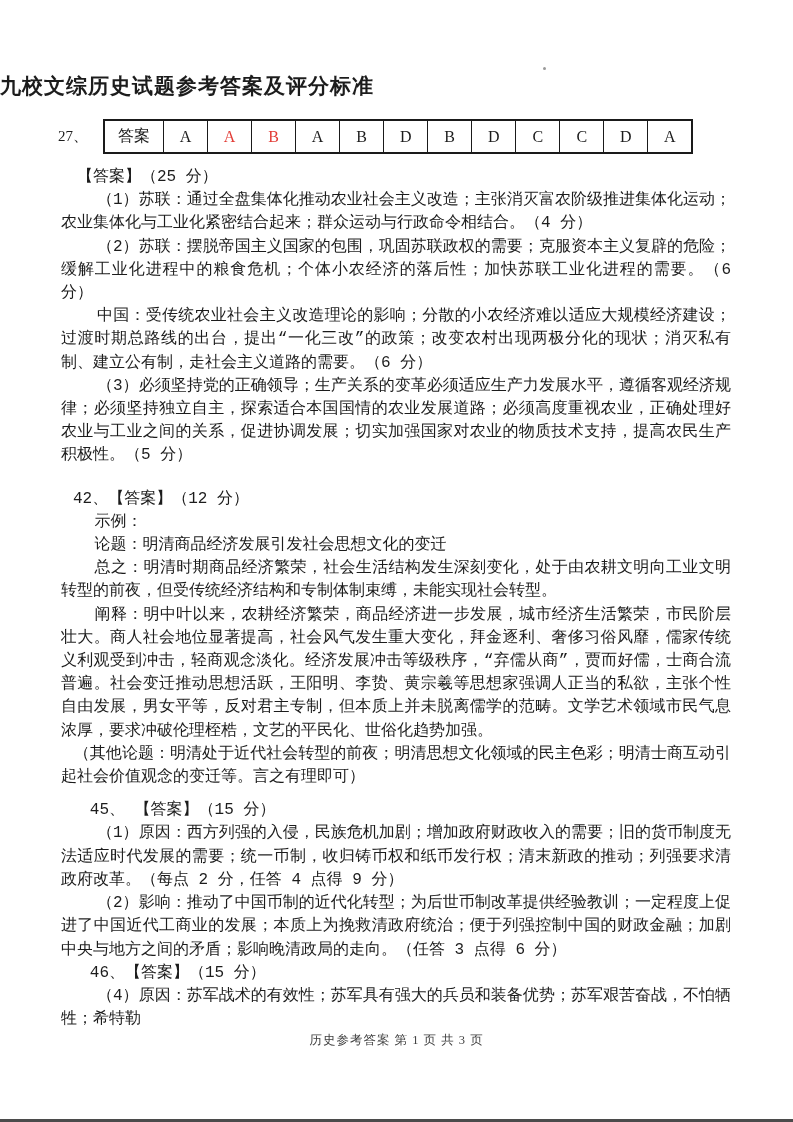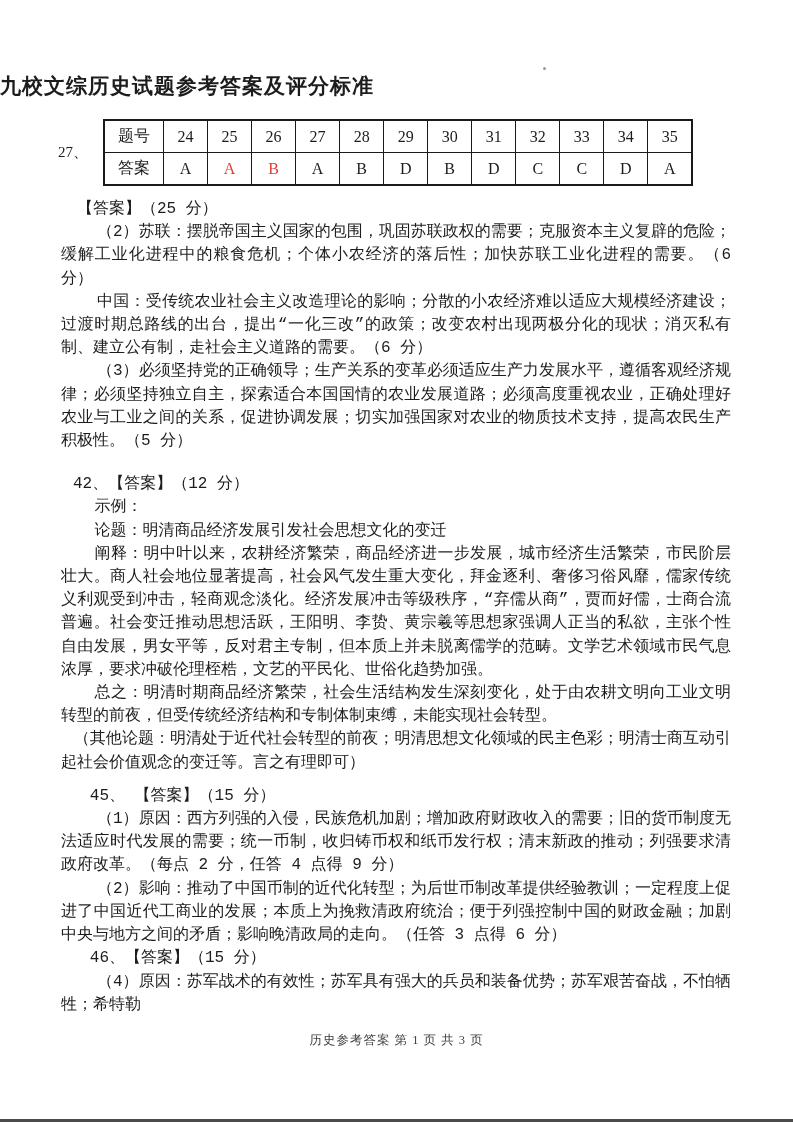--- a/index.html
+++ b/index.html
@@ -88,63 +88,49 @@
 
   <div class="artifact-dot"></div>
 
   <h1 class="title">九校文综历史试题参考答案及评分标准</h1>
 
   <div class="table-block">
     <div class="q-label">27、</div>
     <table class="answers">
       <tbody>
         <tr>
-            <td class="hdr">题号</td>
-            <td>24</td>
-            <td>25</td>
-            <td>26</td>
-            <td>27</td>
-            <td>28</td>
-            <td>29</td>
-            <td>30</td>
-            <td>31</td>
-            <td>32</td>
-            <td>33</td>
-            <td>34</td>
-            <td>35</td>
-          </tr>
-        <tr>
             <td class="hdr">答案</td>
             <td>A</td>
             <td class="red">A</td>
             <td class="red">B</td>
             <td>A</td>
             <td>B</td>
             <td>D</td>
             <td>B</td>
             <td>D</td>
             <td>C</td>
             <td>C</td>
             <td>D</td>
             <td>A</td>
           </tr>
       </tbody>
     </table>
   </div>
 
   <div class="body-text">
       <p style="text-indent: 1em;">【答案】（25 分）</p>
+      <p style="text-indent: 2.25em;">（1）苏联：通过全盘集体化推动农业社会主义改造；主张消灭富农阶级推进集体化运动；农业集体化与工业化紧密结合起来；群众运动与行政命令相结合。（4 分）</p>
       <p style="text-indent: 2.25em;">（2）苏联：摆脱帝国主义国家的包围，巩固苏联政权的需要；克服资本主义复辟的危险；缓解工业化进程中的粮食危机；个体小农经济的落后性；加快苏联工业化进程的需要。（6 分）</p>
       <p style="text-indent: 2.25em;">中国：受传统农业社会主义改造理论的影响；分散的小农经济难以适应大规模经济建设；过渡时期总路线的出台，提出“一化三改”的政策；改变农村出现两极分化的现状；消灭私有制、建立公有制，走社会主义道路的需要。（6 分）</p>
       <p style="text-indent: 2.25em;">（3）必须坚持党的正确领导；生产关系的变革必须适应生产力发展水平，遵循客观经济规律；必须坚持独立自主，探索适合本国国情的农业发展道路；必须高度重视农业，正确处理好农业与工业之间的关系，促进协调发展；切实加强国家对农业的物质技术支持，提高农民生产积极性。（5 分）</p>
       <p style="text-indent: 0.75em; margin-top: 20px;">42、【答案】（12 分）</p>
       <p style="text-indent: 2.1em;">示例：</p>
       <p style="text-indent: 2.1em;">论题：明清商品经济发展引发社会思想文化的变迁</p>
+      <p style="text-indent: 2.1em;">总之：明清时期商品经济繁荣，社会生活结构发生深刻变化，处于由农耕文明向工业文明转型的前夜，但受传统经济结构和专制体制束缚，未能实现社会转型。</p>
       <p style="text-indent: 2.1em;">阐释：明中叶以来，农耕经济繁荣，商品经济进一步发展，城市经济生活繁荣，市民阶层壮大。商人社会地位显著提高，社会风气发生重大变化，拜金逐利、奢侈习俗风靡，儒家传统义利观受到冲击，轻商观念淡化。经济发展冲击等级秩序，“弃儒从商”，贾而好儒，士商合流普遍。社会变迁推动思想活跃，王阳明、李贽、黄宗羲等思想家强调人正当的私欲，主张个性自由发展，男女平等，反对君主专制，但本质上并未脱离儒学的范畴。文学艺术领域市民气息浓厚，要求冲破伦理桎梏，文艺的平民化、世俗化趋势加强。</p>
-      <p style="text-indent: 2.1em;">总之：明清时期商品经济繁荣，社会生活结构发生深刻变化，处于由农耕文明向工业文明转型的前夜，但受传统经济结构和专制体制束缚，未能实现社会转型。</p>
       <p style="text-indent: 0.8em;">（其他论题：明清处于近代社会转型的前夜；明清思想文化领域的民主色彩；明清士商互动引起社会价值观念的变迁等。言之有理即可）</p>
       <p style="text-indent: 1.8em; margin-top: 10px;">45、 【答案】（15 分）</p>
       <p style="text-indent: 2.25em;">（1）原因：西方列强的入侵，民族危机加剧；增加政府财政收入的需要；旧的货币制度无法适应时代发展的需要；统一币制，收归铸币权和纸币发行权；清末新政的推动；列强要求清政府改革。（每点 2 分，任答 4 点得 9 分）</p>
       <p style="text-indent: 2.25em;">（2）影响：推动了中国币制的近代化转型；为后世币制改革提供经验教训；一定程度上促进了中国近代工商业的发展；本质上为挽救清政府统治；便于列强控制中国的财政金融；加剧中央与地方之间的矛盾；影响晚清政局的走向。（任答 3 点得 6 分）</p>
       <p style="text-indent: 1.8em;">46、【答案】（15 分）</p>
       <p style="text-indent: 2.25em;">（4）原因：苏军战术的有效性；苏军具有强大的兵员和装备优势；苏军艰苦奋战，不怕牺牲；希特勒</p>
     </div>
 
   <div class="footer">历史参考答案 第 1 页 共 3 页</div>
 

